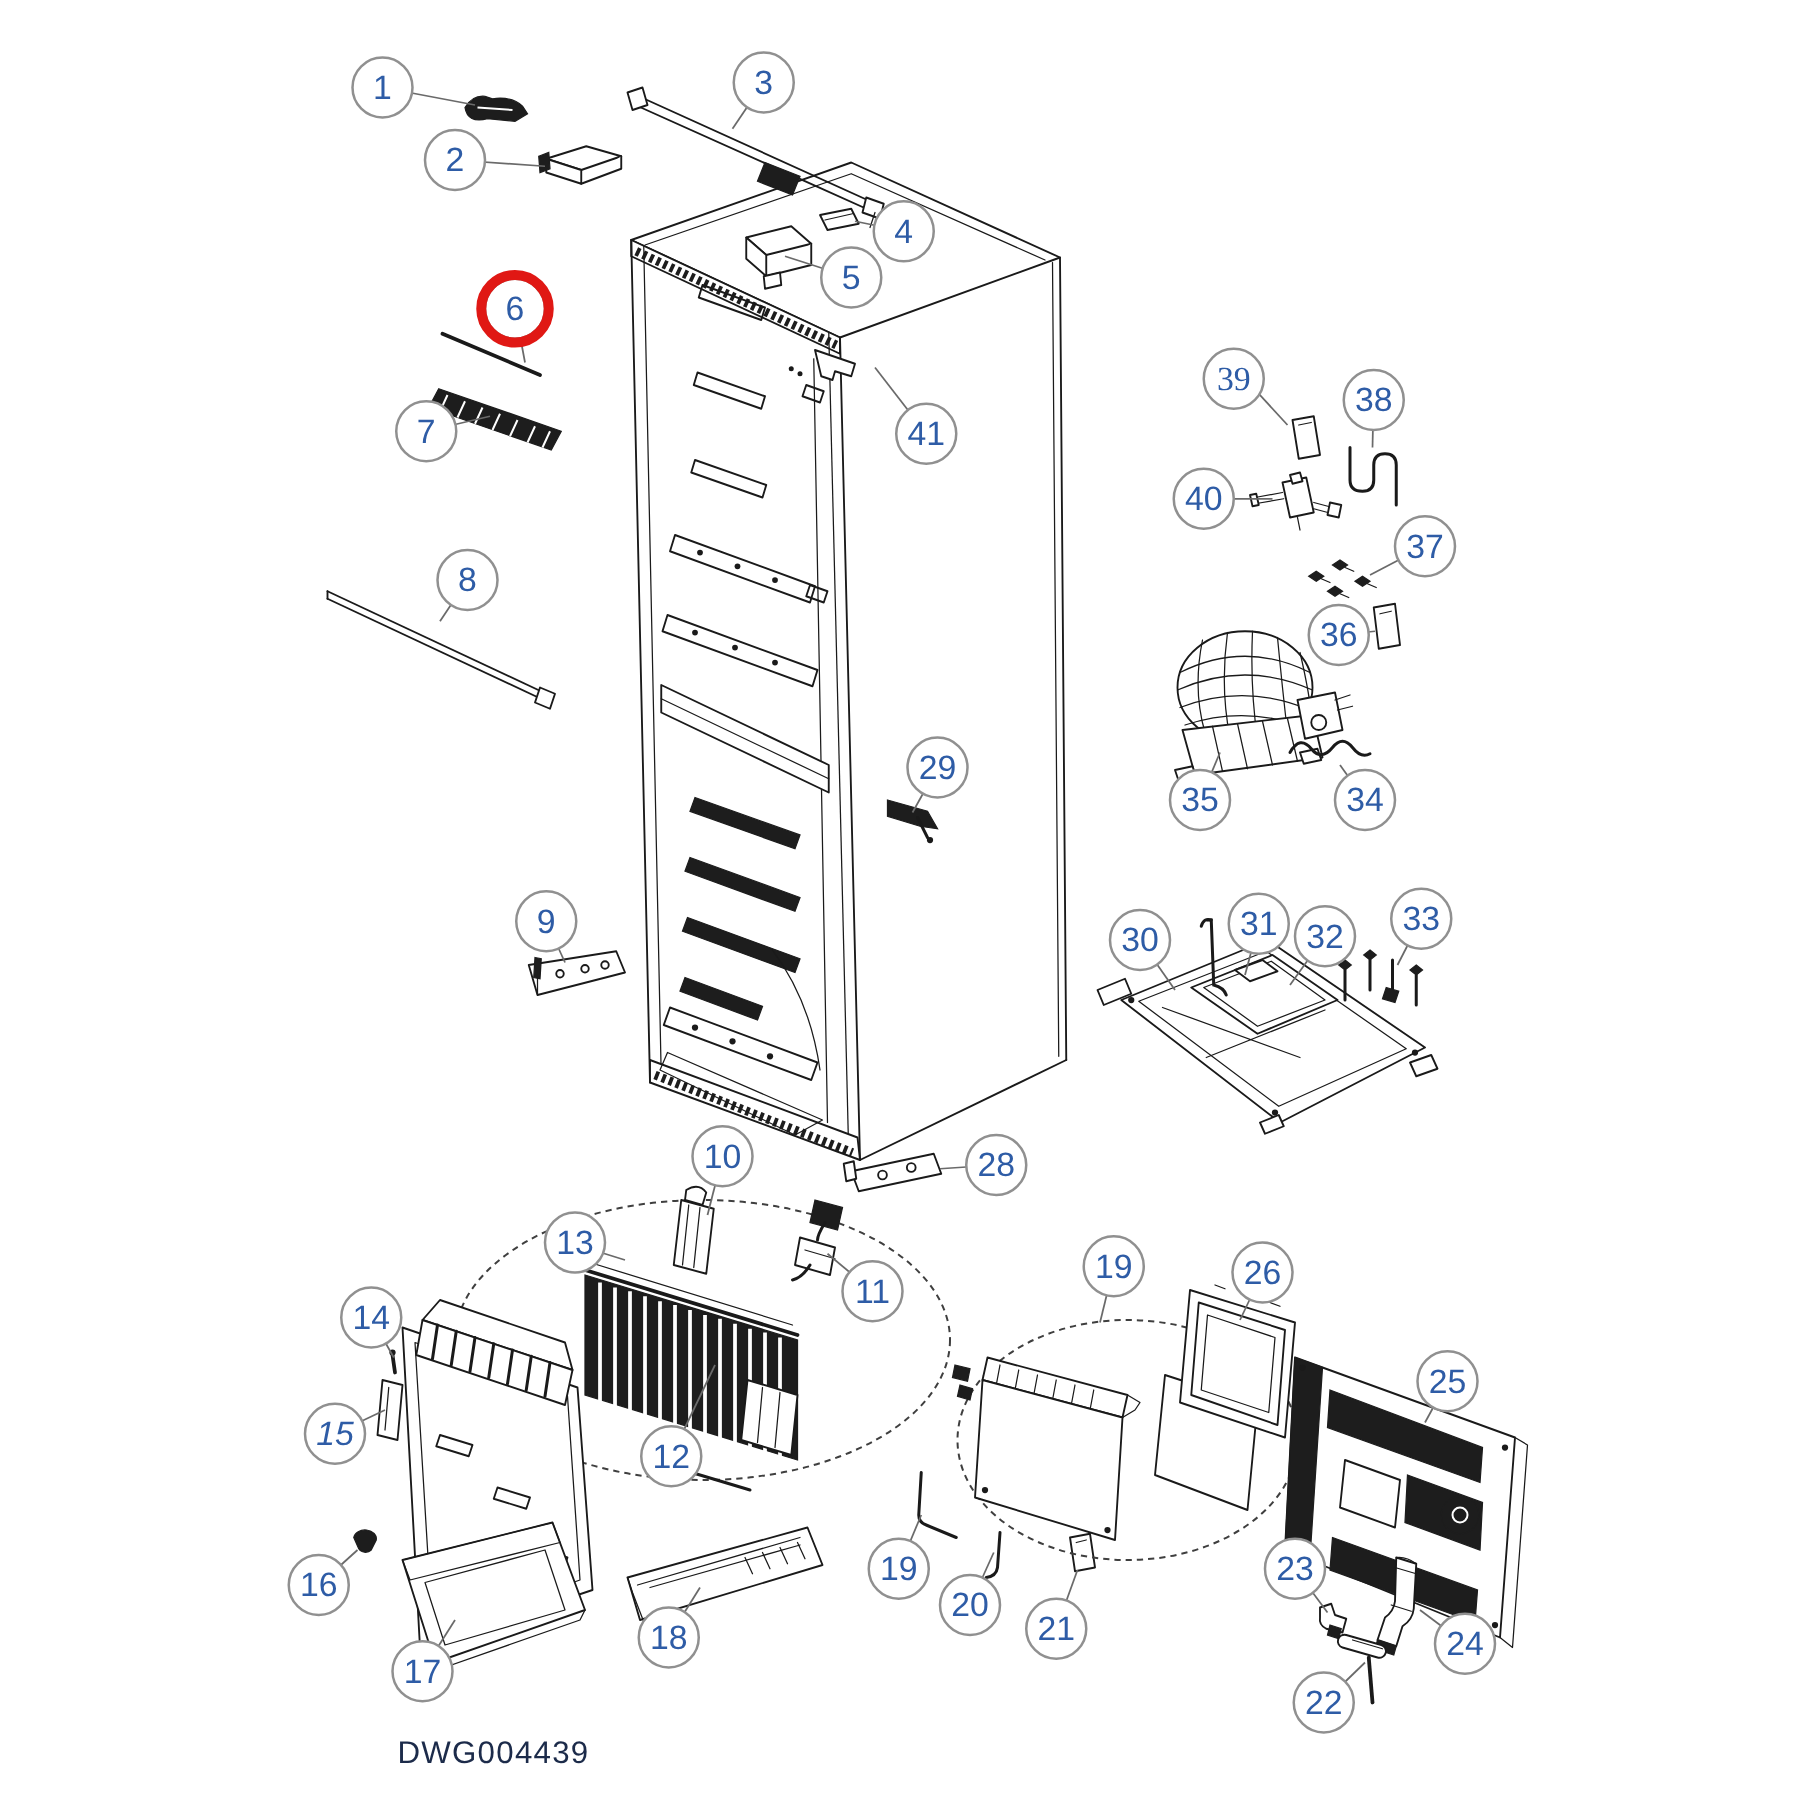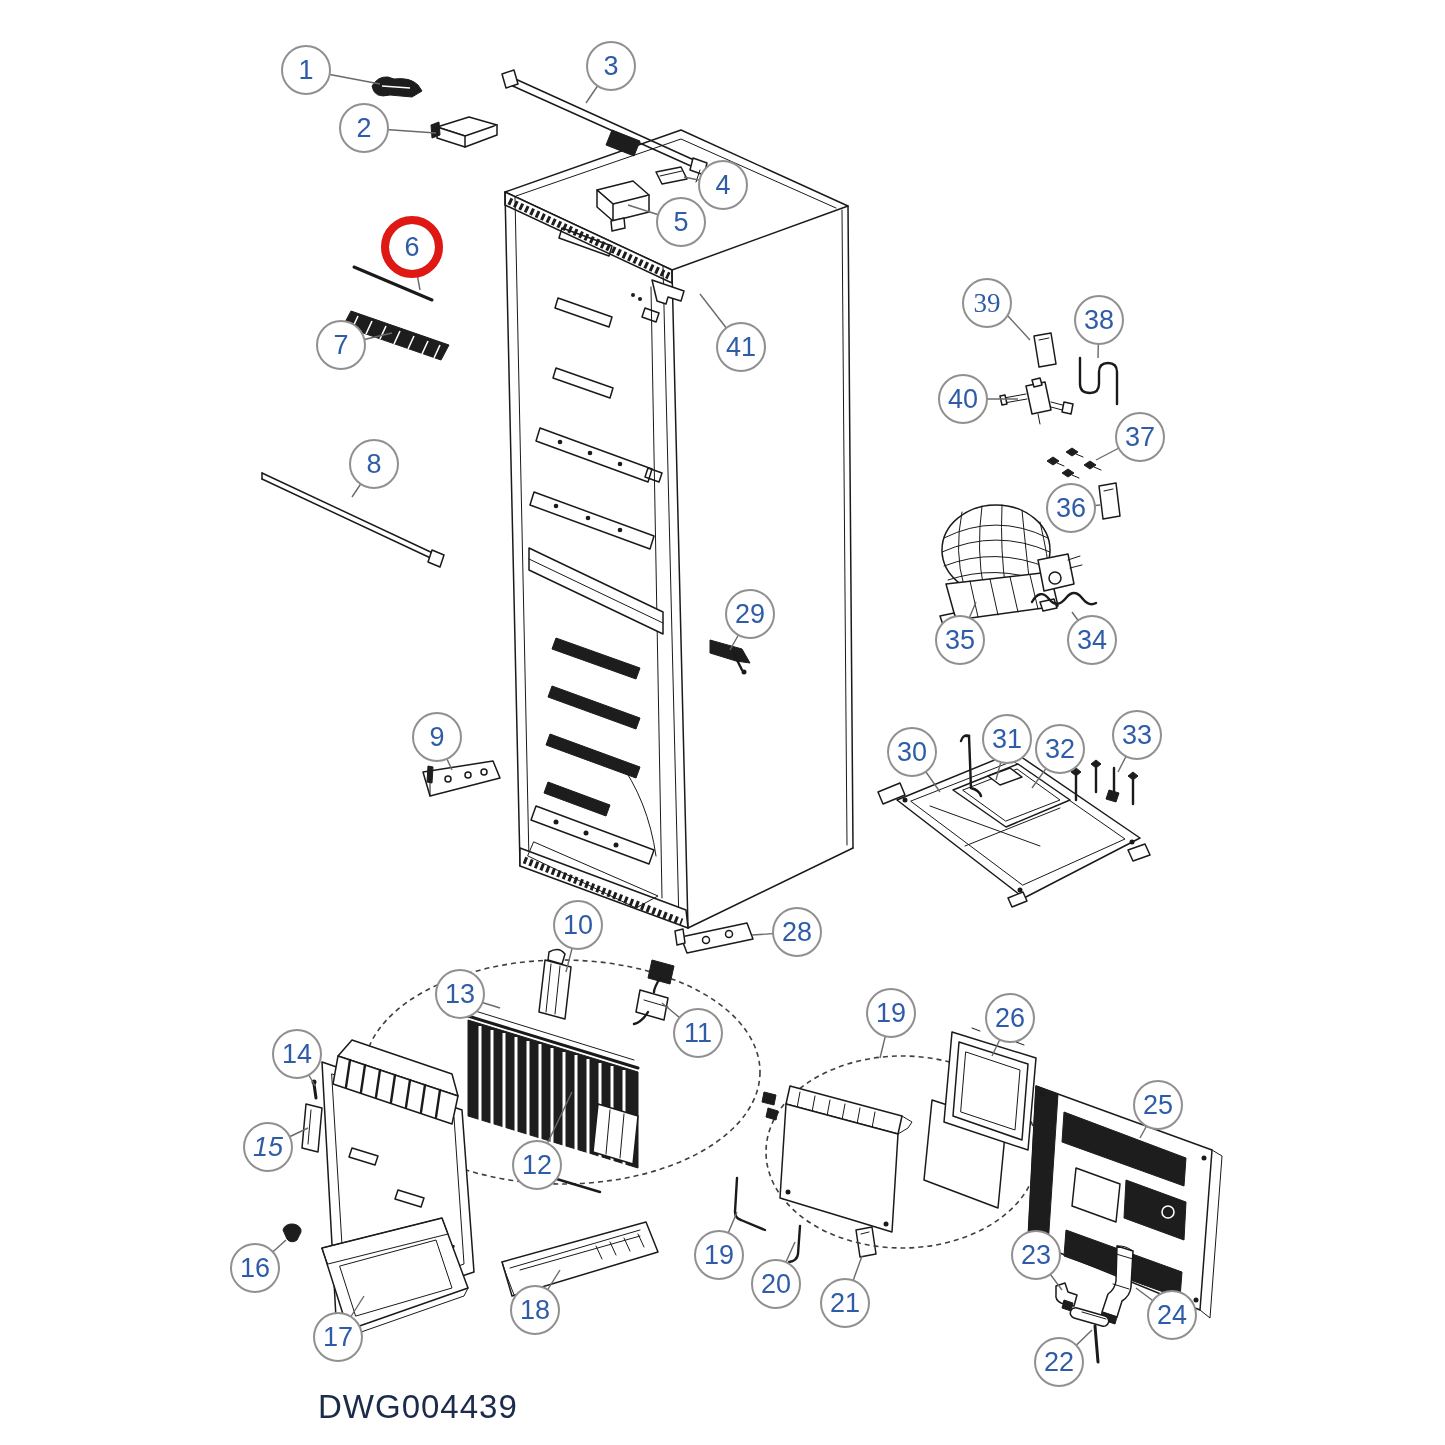--- a/index.html
+++ b/index.html
@@ -27,21 +27,21 @@
     position:absolute;width:50px;height:50px;transform:translate(-50%,-50%);
     border:2.5px solid var(--balloon-stroke,#909090);border-radius:50%;background:#fff;
     display:flex;align-items:center;justify-content:center;
     color:var(--callout-text,#2e5ca6);font-size:27px;line-height:1;box-sizing:border-box;
   }
   .balloon.highlighted::after{
     content:"";position:absolute;inset:-8px;border:8px solid var(--highlight-ring,#e01814);
     border-radius:50%;
   }
   #dwg-label{
-    position:absolute;left:318px;top:1388px;font-size:33px;letter-spacing:1px;
+    position:absolute;left:318px;top:1388px;font-size:25px;letter-spacing:1px;
     color:var(--drawing-number-text,#1c2b4a);
   }
 </style>
 </head>
 <body>
 
 <div id="canvas">
 
 <svg id="art" viewBox="0 0 1445 1445">
 

